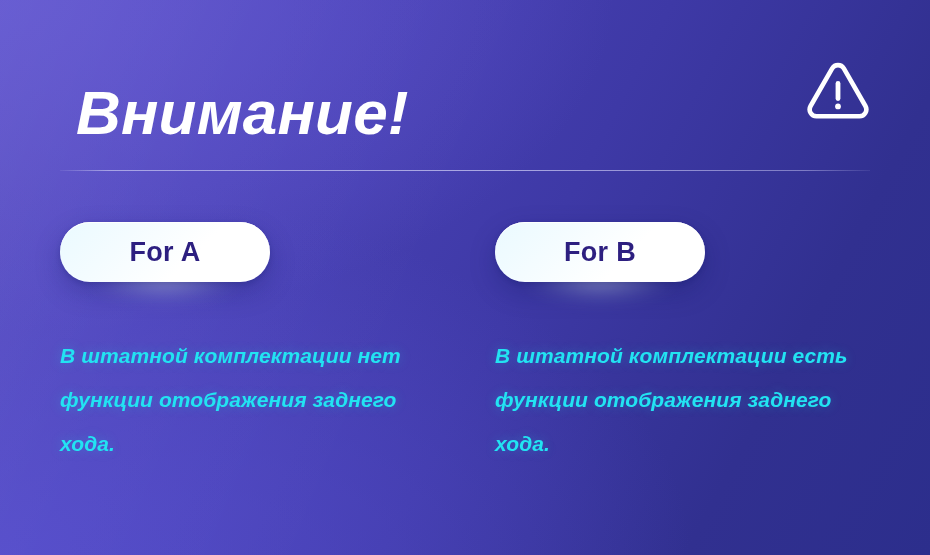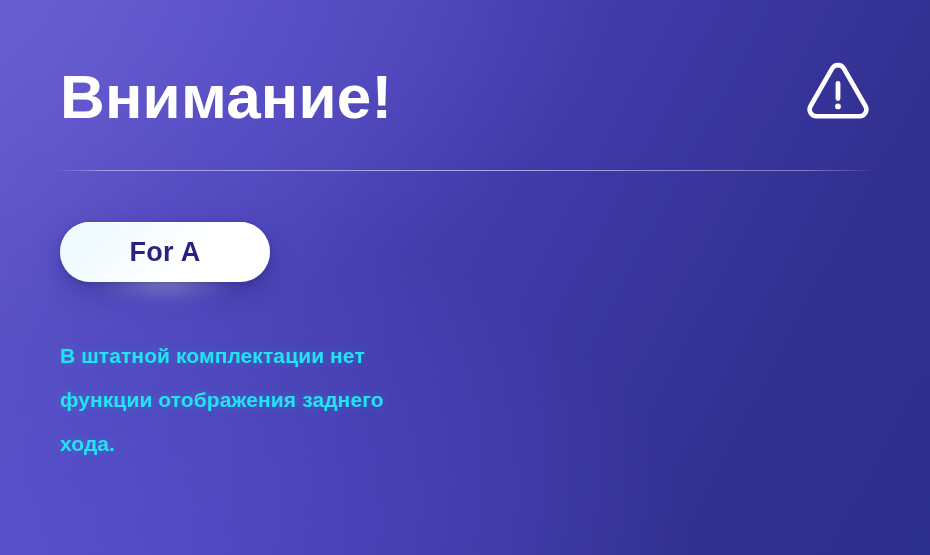--- a/index.html
+++ b/index.html
@@ -43,27 +43,28 @@
     position: absolute;
     left: 60px;
     top: 54px;
     right: 60px;
     height: 86px;
   }
   .title {
     position: absolute;
     left: 0;
     top: 0;
-    margin: 0;
+    margin: 16px;
     font-size: 62px;
     line-height: 86px;
     font-weight: 700;
     letter-spacing: 0.2px;
     color: #ffffff;
     white-space: nowrap;
+    font-style: italic;
   }
   .warning-icon {
     position: absolute;
     right: 0;
     top: 8px;
     width: 64px;
     height: 62px;
   }
   .warning-icon svg { display: block; width: 64px; height: 62px; }
 
@@ -134,20 +135,21 @@
   .note {
     margin: 0;
     padding-top: 44px;
     width: 380px;
     font-size: 21px;
     line-height: 44px;
     font-weight: 700;
     letter-spacing: 0.1px;
     color: #22e3f2;
     text-shadow: 0 0 12px rgba(34, 227, 242, 0.25);
+    font-style: italic;
   }
 </style>
 </head>
 <body>
 
 <div class="slide">
   <div class="sheen"></div>
 
   <div class="header">
     <h1 class="title">Внимание!</h1>
@@ -166,15 +168,22 @@
   <div class="columns">
 
     <div class="col">
       <div class="pill-wrap">
         <div class="pill-glow"></div>
         <button class="pill">For A</button>
       </div>
       <p class="note">В штатной комплектации нет функции отображения заднего хода.</p>
     </div>
 
+    <div class="col">
+      <div class="pill-wrap">
+        <div class="pill-glow"></div>
+        <button class="pill">For B</button>
+      </div>
+      <p class="note">В штатной комплектации есть функции отображения заднего хода.</p>
+    </div>
 
   </div>
 </div>
 
 </body></html>

